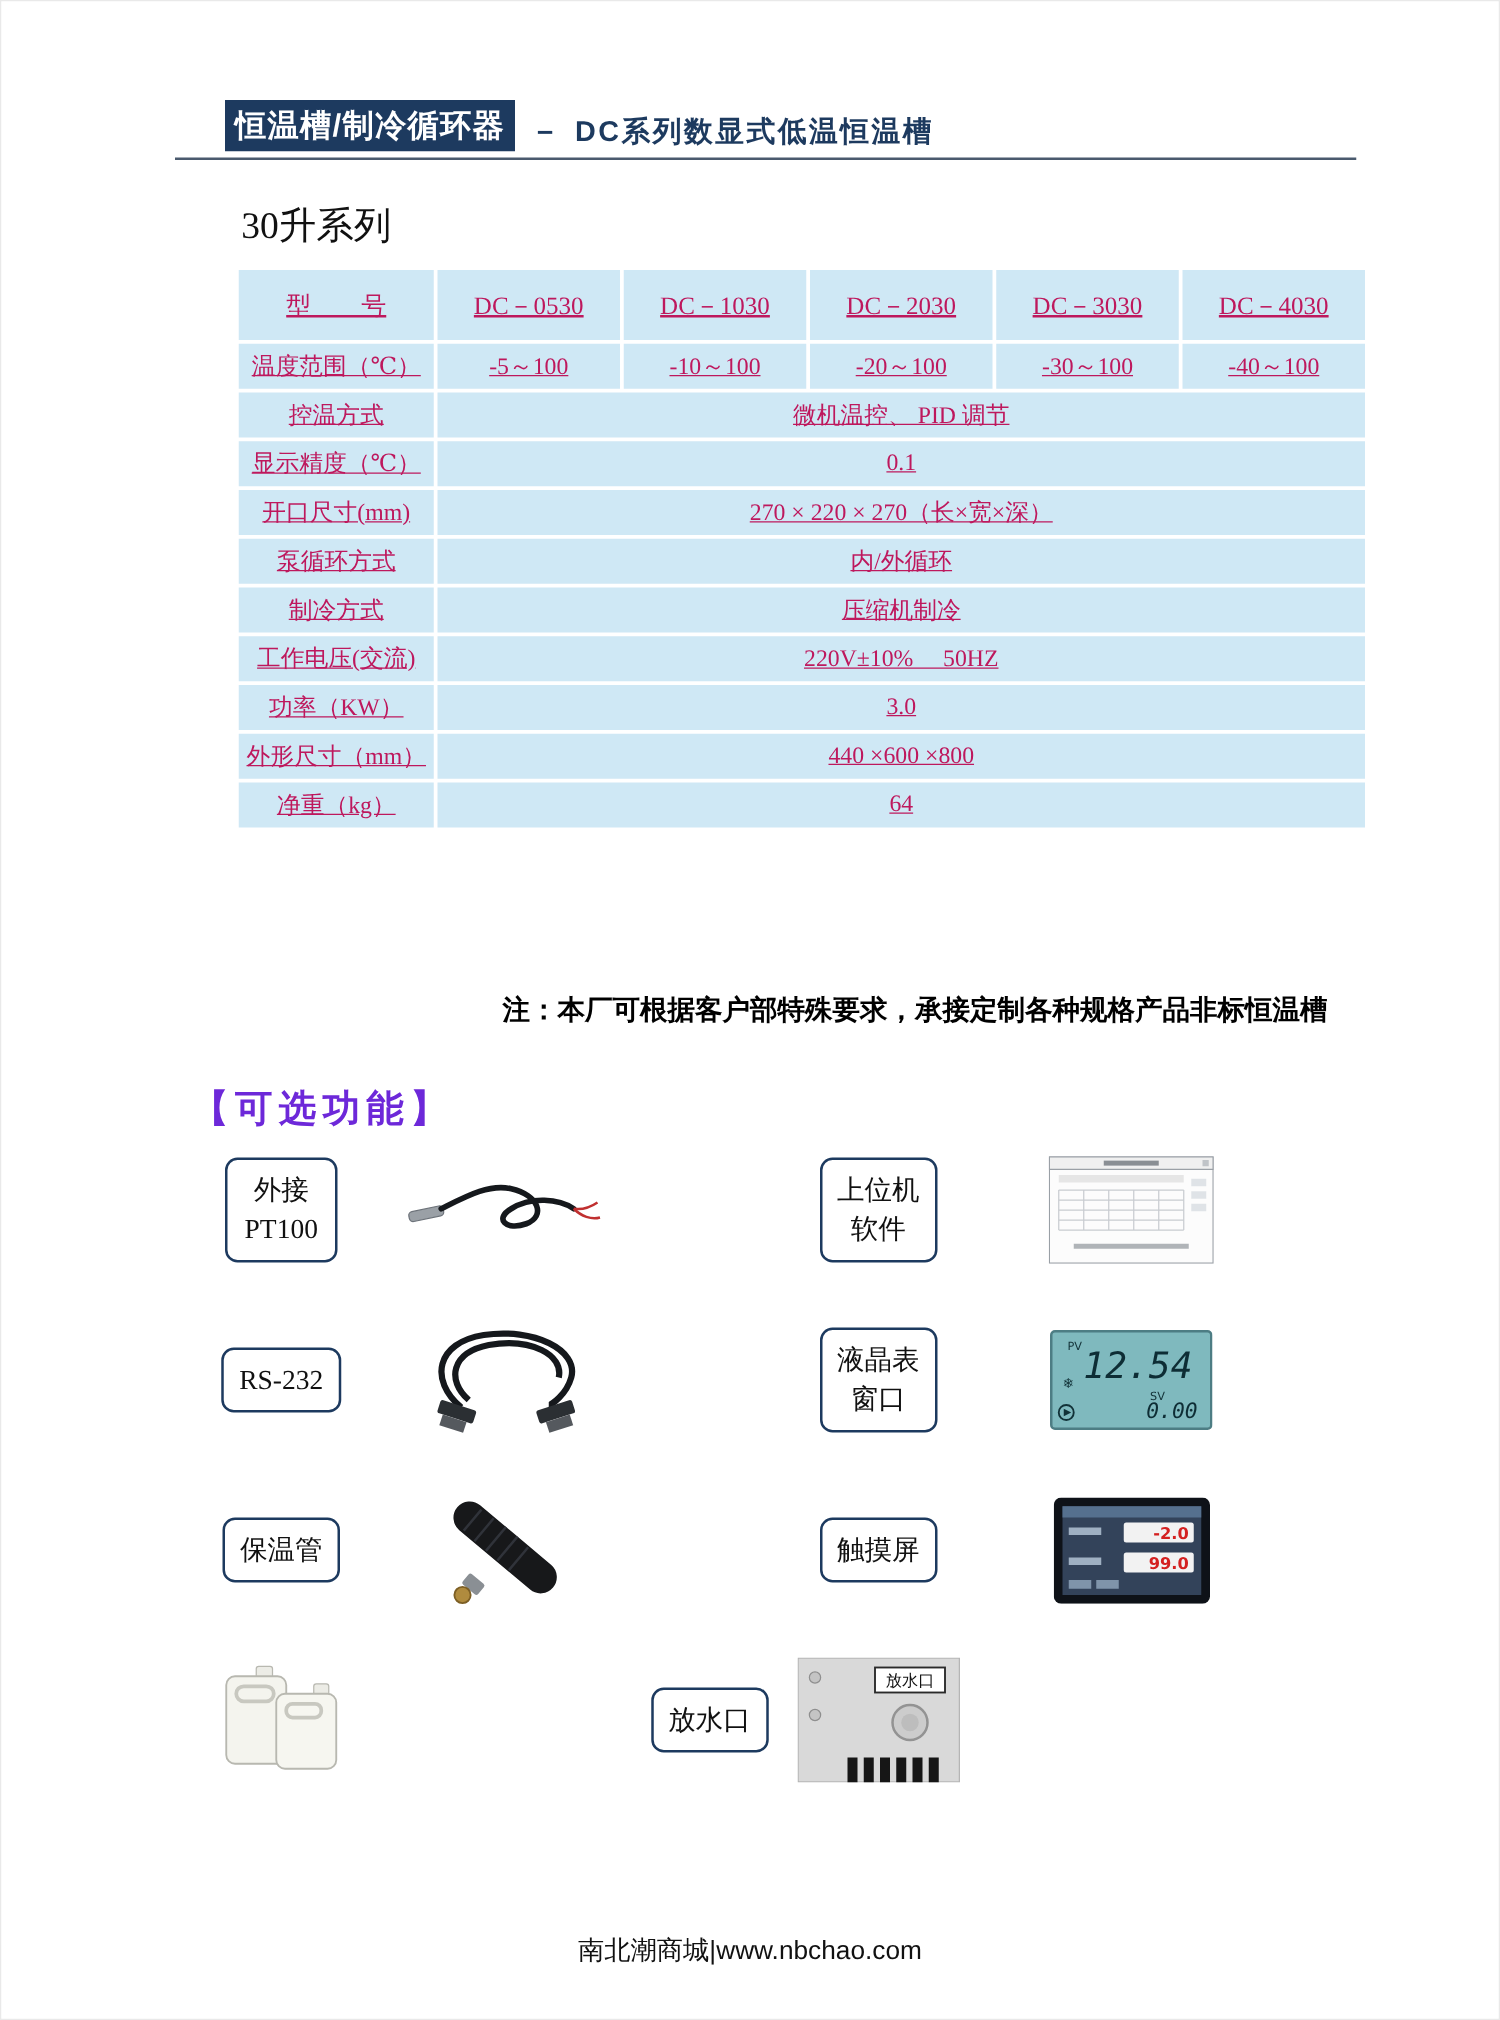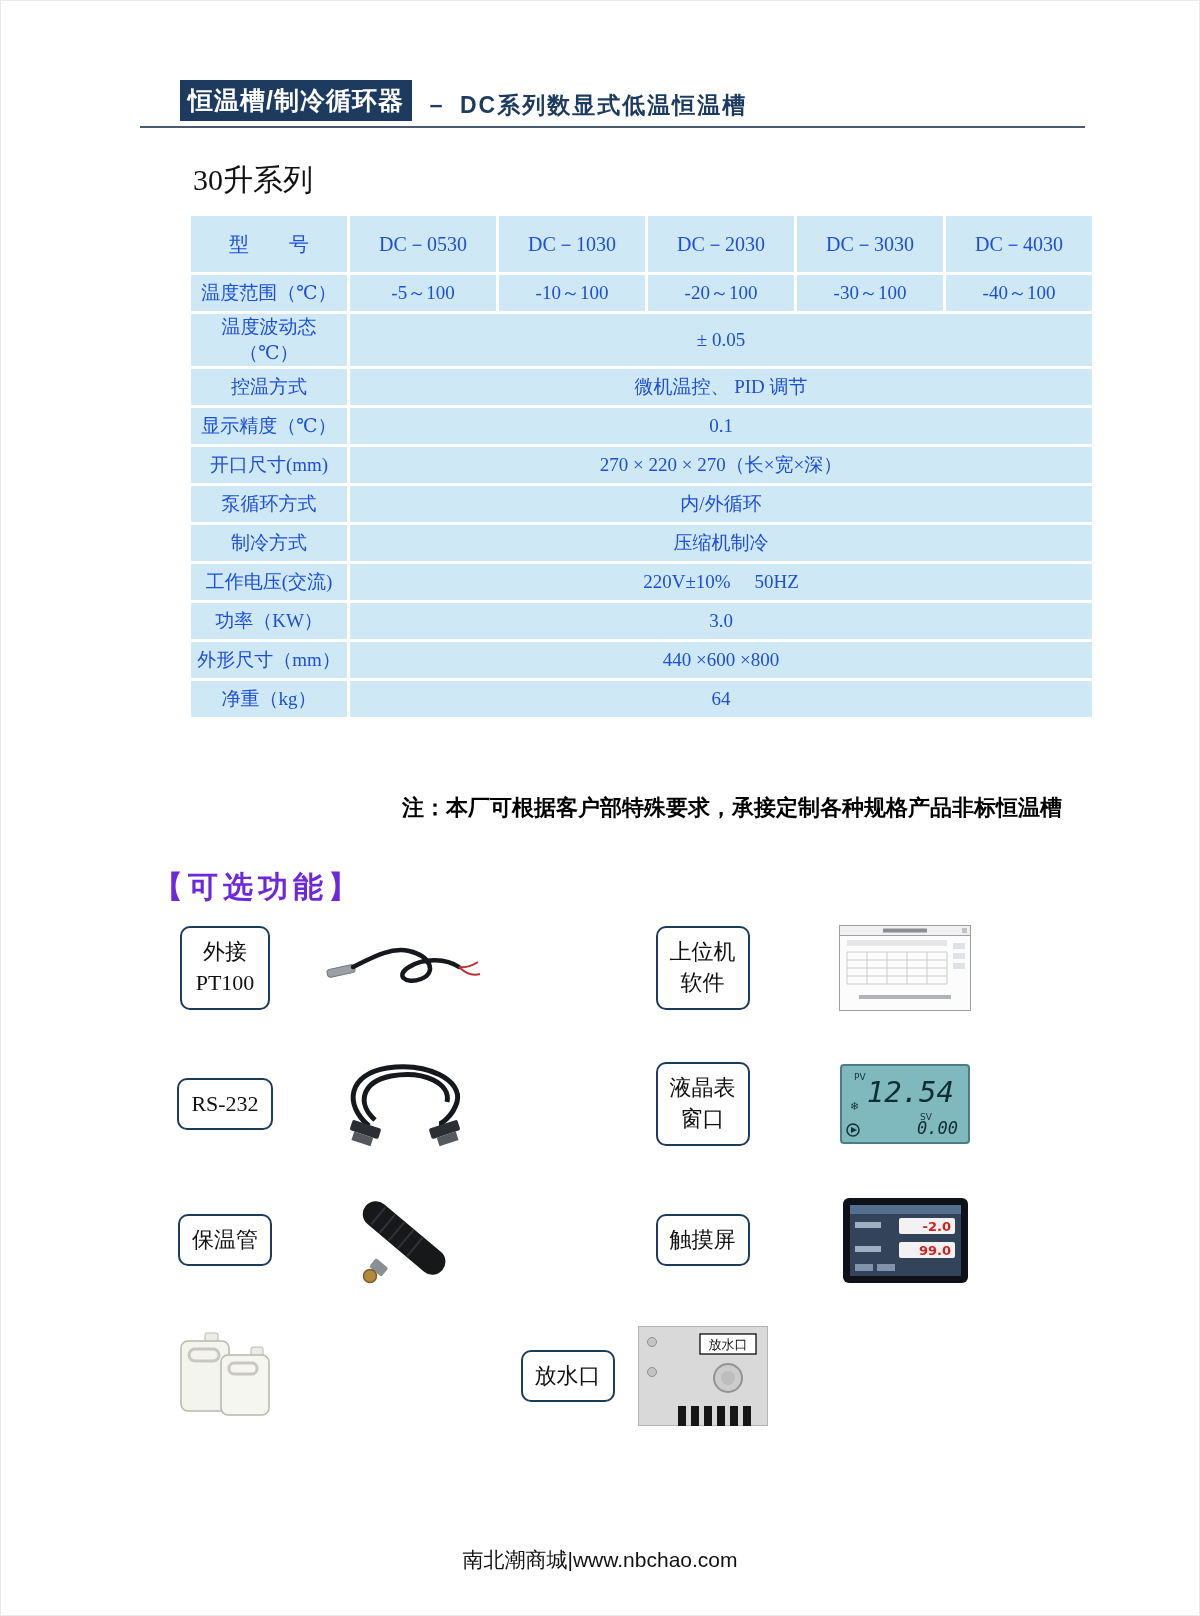--- a/index.html
+++ b/index.html
@@ -14,21 +14,21 @@
   .badge{background:#1d3a5f;color:#ffffff;font-weight:bold;font-size:25px;
          padding:4px 8px;letter-spacing:1px;}
   .dash{color:#1d3a5f;font-weight:bold;font-size:24px;}
   .subtitle{color:#1d3a5f;font-weight:bold;font-size:23px;letter-spacing:2px;}
   .header-rule{position:absolute;top:126px;left:140px;width:945px;height:2px;background:#4a5a6e;}
   
   .series-title{position:absolute;top:160px;left:193px;font-size:30px;color:#111;}
   
   table.spec{position:absolute;top:213px;left:188px;border-collapse:separate;border-spacing:3px;}
   table.spec td{background:#cfe8f5;text-align:center;vertical-align:middle;
-                font-size:19px;color:#1d4ed8;padding:0 4px;}
+                font-size:19px;color:#be185d;padding:0 4px;text-decoration:underline;}
   table.spec tr.model-row td{height:56px;font-size:20px;}
   table.spec tr.data-row td{height:36px;}
   td.col-label{width:148px;}
   td.col-model{width:138px;}
   
   .note{position:absolute;top:793px;left:188px;width:874px;text-align:right;
         font-family:"Liberation Sans","DejaVu Sans",sans-serif;font-weight:bold;
         font-size:22px;color:#000;}
   
   .optional-title{position:absolute;top:848px;left:153px;color:#6d28d9;font-weight:bold;
@@ -72,24 +72,20 @@
       <td class="col-model">DC－3030</td>
       <td class="col-model">DC－4030</td>
     </tr>
     <tr class="data-row">
       <td class="col-label">温度范围（℃）</td>
       <td>-5～100</td>
       <td>-10～100</td>
       <td>-20～100</td>
       <td>-30～100</td>
       <td>-40～100</td>
-    </tr>
-    <tr class="data-row">
-      <td class="col-label">温度波动态（℃）</td>
-      <td colspan="5">±  0.05</td>
     </tr>
     <tr class="data-row">
       <td class="col-label">控温方式</td>
       <td colspan="5">微机温控、 PID 调节</td>
     </tr>
     <tr class="data-row">
       <td class="col-label">显示精度（℃）</td>
       <td colspan="5">0.1</td>
     </tr>
     <tr class="data-row">

